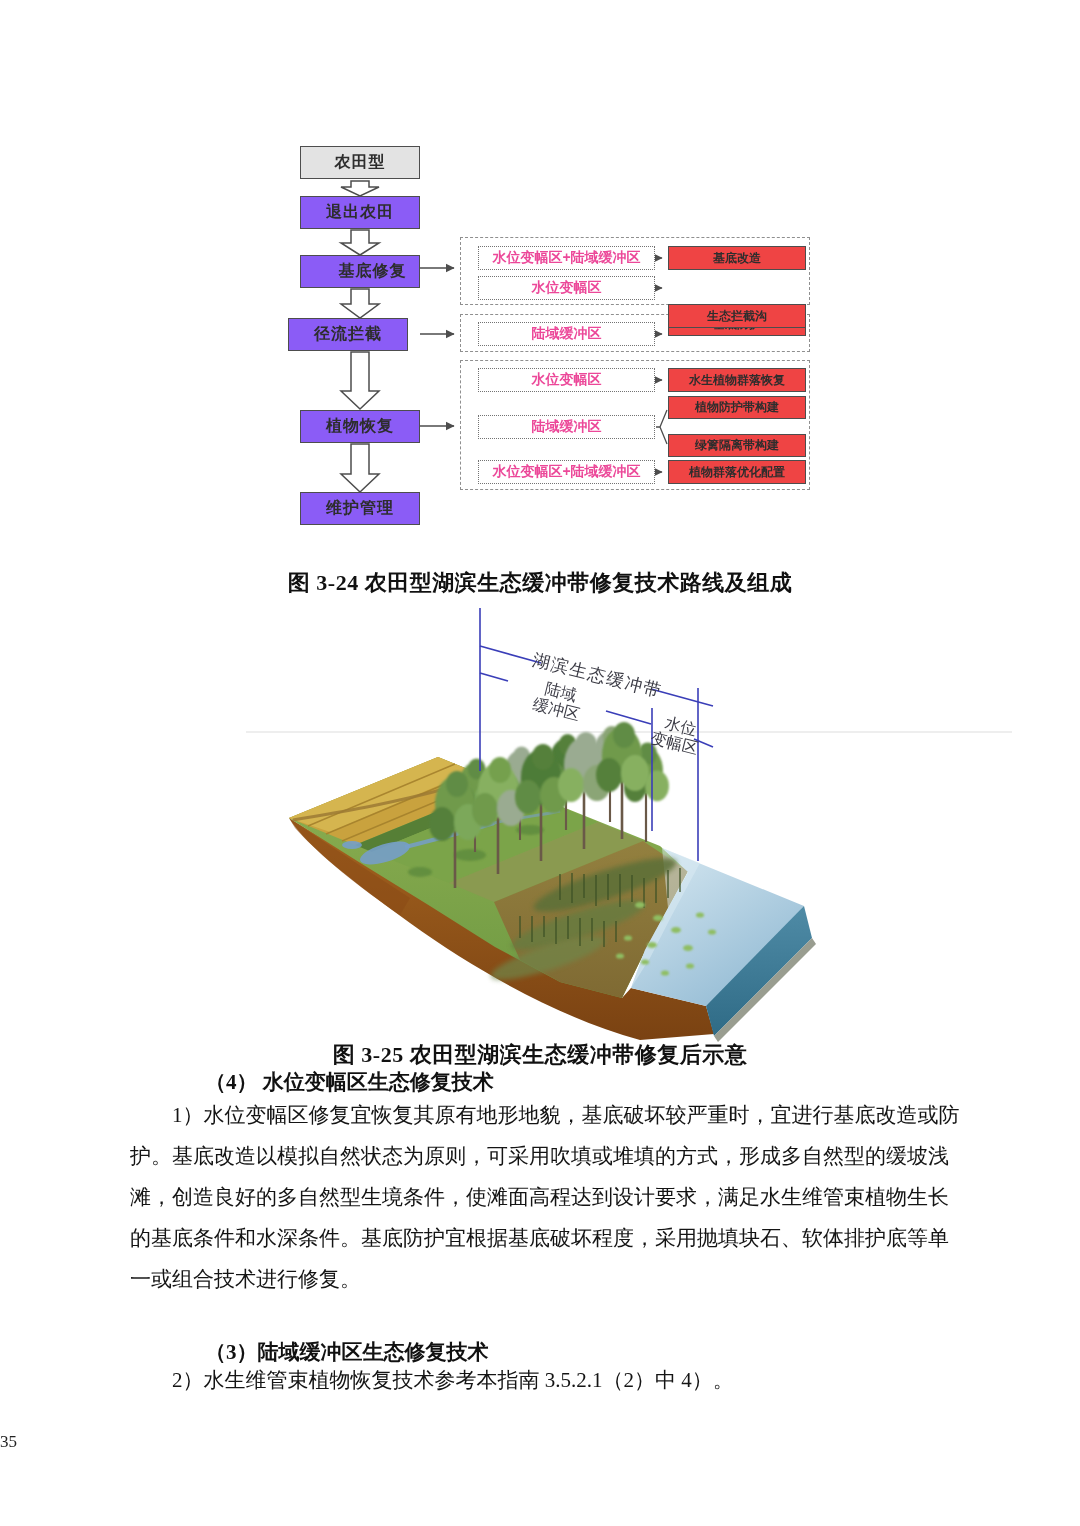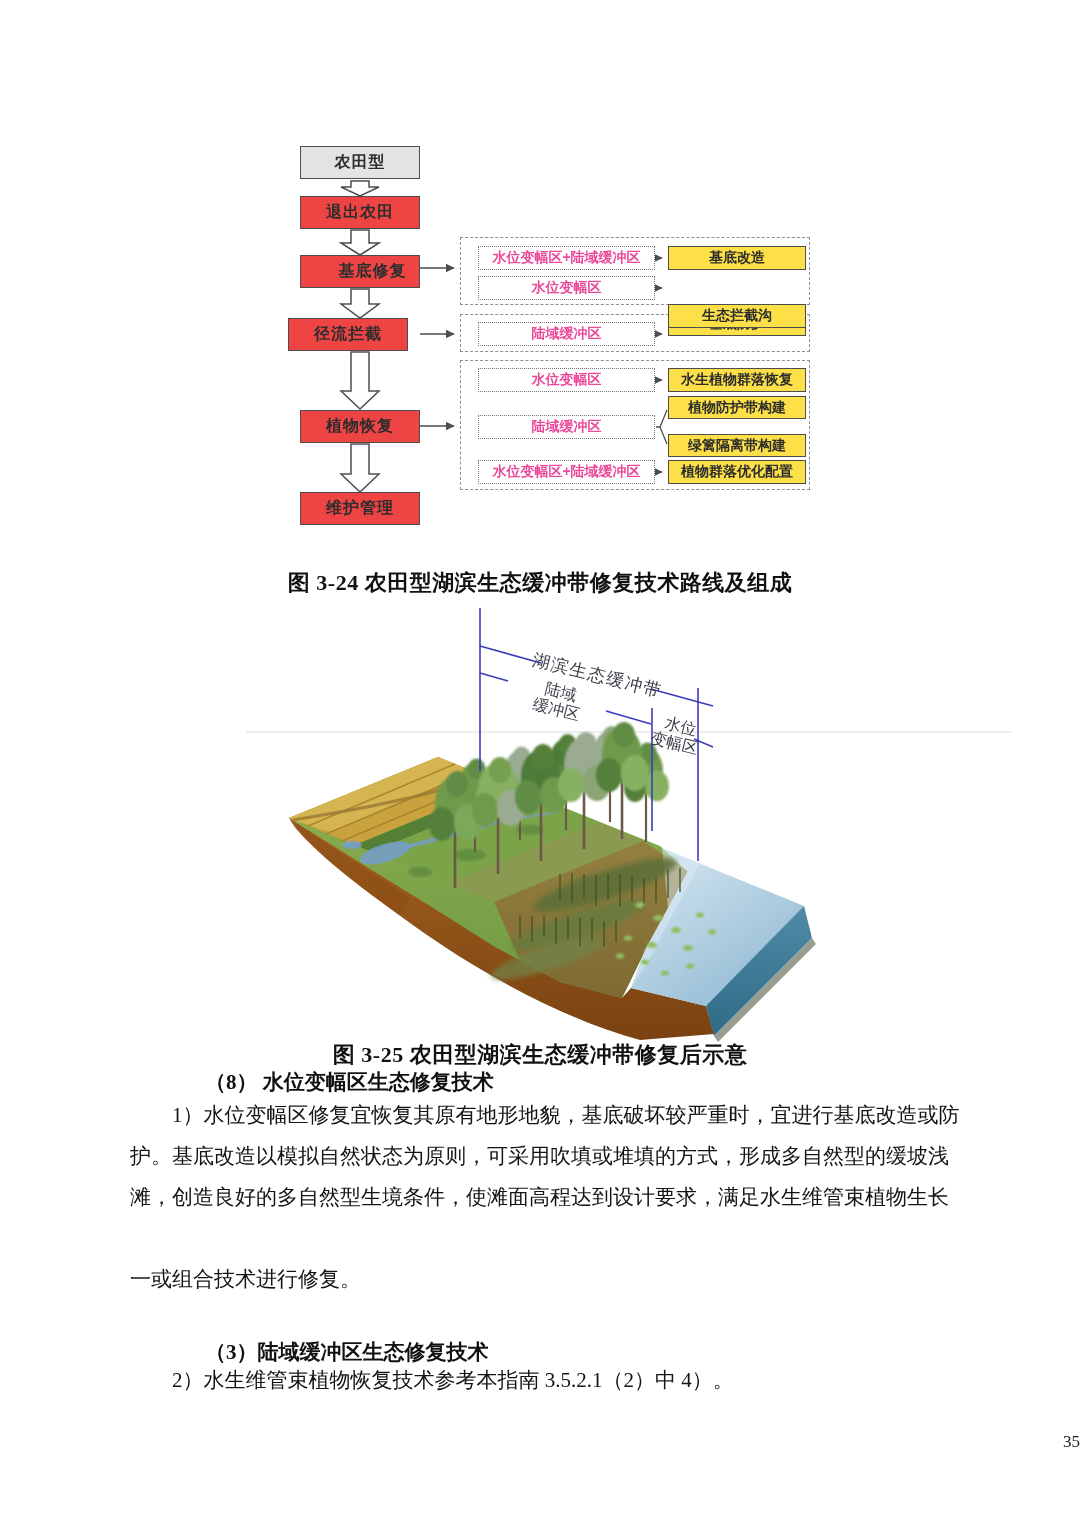--- a/index.html
+++ b/index.html
@@ -1,39 +1,39 @@
 <!DOCTYPE html>
 <html><head>
 <meta charset="utf-8">
 <style>
   html,body{margin:0;padding:0;background:#ffffff;}
   .page{position:relative;width:1080px;height:1526px;background:#ffffff;overflow:hidden;
         font-family:"Liberation Serif","DejaVu Serif",serif;color:#1c1c1c;}
   .abs{position:absolute;}
   
-  .fbox{position:absolute;width:120px;height:33px;background:#ef4444;border:1.5px solid #4d4d4d;
+  .fbox{position:absolute;width:120px;height:33px;background:#8b5cf6;border:1.5px solid #4d4d4d;
         display:flex;align-items:center;justify-content:center;
         font-family:"Liberation Sans","DejaVu Sans",sans-serif;font-size:16px;font-weight:600;color:#2d2d2d;
         box-sizing:border-box;letter-spacing:1px;}
   .fbox.shaded{background:#e3e3e3;}
   .grp{position:absolute;border:1.4px dashed #8f8f8f;box-sizing:border-box;}
   .zone{position:absolute;left:478px;width:177px;height:24px;border:1.2px dotted #737373;background:#fff;
         display:flex;align-items:center;justify-content:center;box-sizing:border-box;
         font-family:"Liberation Sans","DejaVu Sans",sans-serif;font-size:14px;font-weight:600;color:#ec4899;}
-  .tech{position:absolute;left:668px;width:138px;height:24px;border:1.3px solid #4d4d4d;background:#fde047;
+  .tech{position:absolute;left:668px;width:138px;height:24px;border:1.3px solid #4d4d4d;background:#ef4444;
         display:flex;align-items:center;justify-content:center;box-sizing:border-box;
-        font-family:"Liberation Sans","DejaVu Sans",sans-serif;font-size:14px;font-weight:600;color:#2d2d2d;}
+        font-family:"Liberation Sans","DejaVu Sans",sans-serif;font-size:12px;font-weight:600;color:#2d2d2d;}
   
   .caption{position:absolute;left:0;width:1080px;text-align:center;font-size:22px;font-weight:bold;
            color:#111;letter-spacing:0.5px;}
   .heading{position:absolute;left:205px;font-size:21px;font-weight:bold;color:#111;}
   .bodyline{position:absolute;left:130px;width:830px;font-size:21px;line-height:41px;color:#141414;
             white-space:nowrap;}
   .indent{padding-left:42px;}
-  .pagenum{position:absolute;left:0;width:1080px;text-align:right;font-size:17px;color:#222;}
+  .pagenum{position:absolute;left:0;width:1080px;text-align:left;font-size:17px;color:#222;}
   svg text{font-family:"Liberation Sans","DejaVu Sans",sans-serif;}
 </style>
 </head>
 <body>
 
 <div class="page">
 
   <svg class="abs" style="left:280px;top:140px" width="560" height="400" viewBox="280 140 560 400">
     <defs>
       <marker id="arw" markerWidth="8" markerHeight="8" refX="6.5" refY="3.5" orient="auto">
@@ -298,25 +298,26 @@
       <text x="596" y="681" transform="rotate(14 596 681)" letter-spacing="1.5">湖滨生态缓冲带</text>
       <text x="558" y="697" font-size="16" transform="rotate(14 558 703)">陆域</text>
       <text x="558" y="715" font-size="16" transform="rotate(14 558 703)">缓冲区</text>
       <text x="678" y="731" font-size="16" transform="rotate(14 677 737)">水位</text>
       <text x="676" y="749" font-size="16" transform="rotate(14 677 737)">变幅区</text>
     </g>
   </svg>
 
   <div class="caption" style="top:1040px;">图 3-25 农田型湖滨生态缓冲带修复后示意</div>
 
-  <div class="heading" style="top:1068px;">（8） 水位变幅区生态修复技术</div>
+  <div class="heading" style="top:1068px;">（4） 水位变幅区生态修复技术</div>
 
   <div class="bodyline indent" style="top:1095px;">1）水位变幅区修复宜恢复其原有地形地貌，基底破坏较严重时，宜进行基底改造或防</div>
   <div class="bodyline" style="top:1136px;">护。基底改造以模拟自然状态为原则，可采用吹填或堆填的方式，形成多自然型的缓坡浅</div>
   <div class="bodyline" style="top:1177px;">滩，创造良好的多自然型生境条件，使滩面高程达到设计要求，满足水生维管束植物生长</div>
+  <div class="bodyline" style="top:1218px;">的基底条件和水深条件。基底防护宜根据基底破坏程度，采用抛填块石、软体排护底等单</div>
   <div class="bodyline" style="top:1259px;">一或组合技术进行修复。</div>
 
   <div class="bodyline indent" style="top:1360px;">2）水生维管束植物恢复技术参考本指南 3.5.2.1（2）中 4）。</div>
 
   <div class="heading" style="top:1338px;">（3）陆域缓冲区生态修复技术</div>
 
   <div class="pagenum" style="top:1432px;">35</div>
 
 </div>
 

